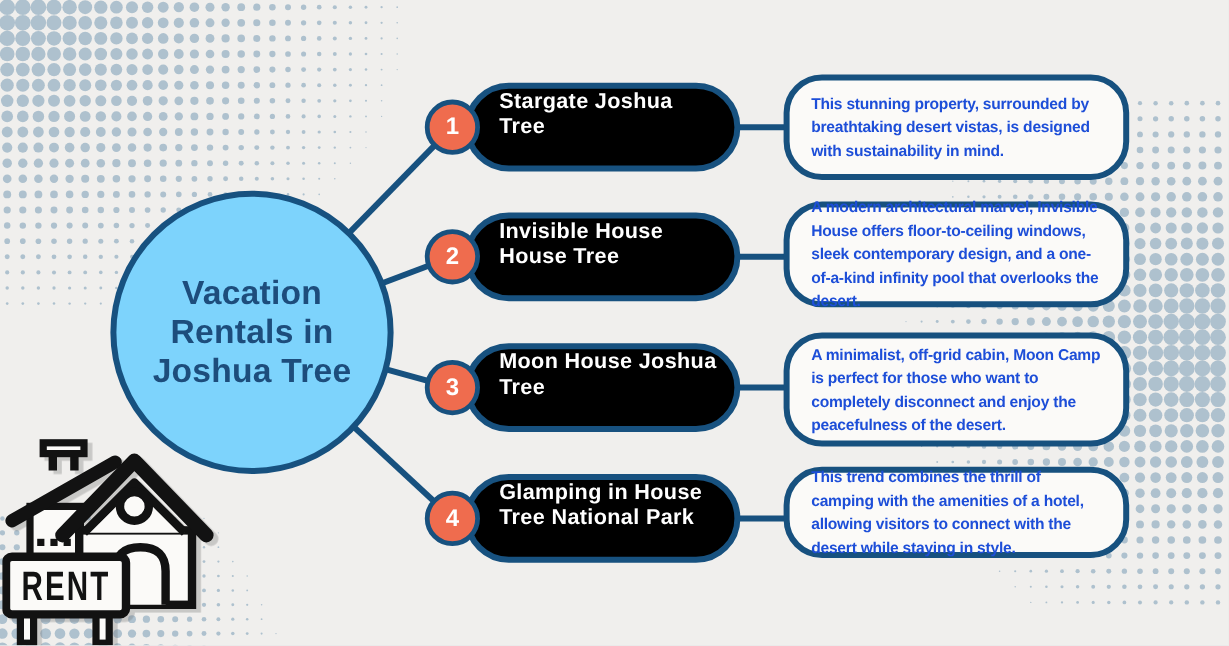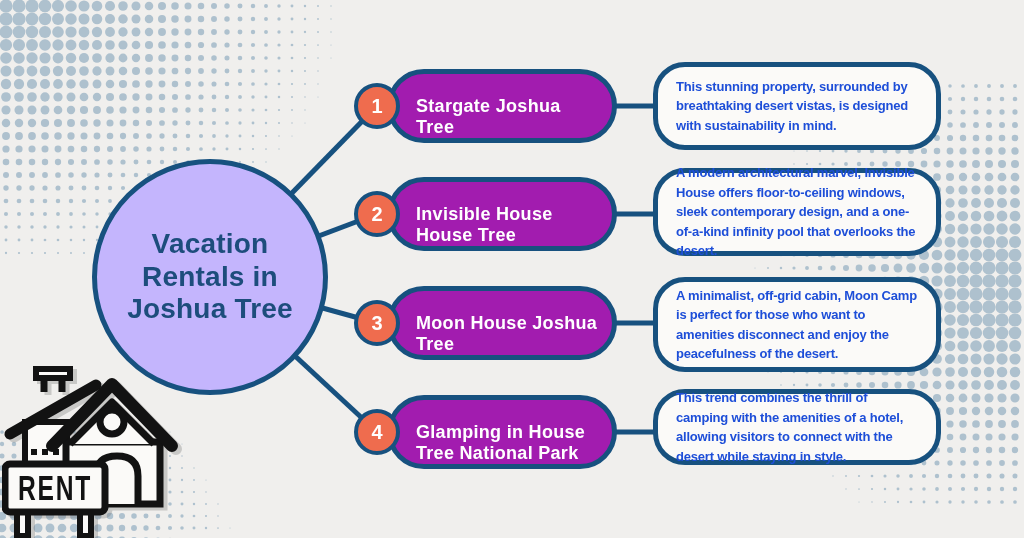--- a/index.html
+++ b/index.html
@@ -6,33 +6,33 @@
   .canvas{
     position:relative;width:1024px;height:538px;overflow:hidden;
     background:#f0efed;font-family:"Liberation Sans",sans-serif;
   }
   svg.layer{position:absolute;left:0;top:0;}
 
   
   .center-circle{
     position:absolute;left:92px;top:159px;width:236px;height:236px;
     box-sizing:border-box;border:5px solid #17517f;border-radius:50%;
-    background:#c4b5fd;display:flex;align-items:center;justify-content:center;
+    background:#7dd3fc;display:flex;align-items:center;justify-content:center;
     text-align:center;z-index:3;
   }
   .center-title{
     font-size:28px;line-height:1.17;font-weight:bold;color:#1d4d7c;
     letter-spacing:.2px;padding:0 20px;
   }
 
   
   .pill{
     position:absolute;left:387px;width:230px;height:74px;box-sizing:border-box;
-    background:#a21caf;border:5px solid #17517f;border-radius:37px;
-    display:flex;align-items:flex-end;padding:0 8px 0 24px;z-index:3;
+    background:#000000;border:5px solid #17517f;border-radius:37px;
+    display:flex;align-items:flex-start;padding:0 8px 0 24px;z-index:3;
   }
   .pill-title{color:#fff;font-weight:bold;font-size:18px;line-height:1.18;letter-spacing:.3px;}
   .num{
     position:absolute;left:354px;width:46px;height:46px;box-sizing:border-box;
     background:#ef6c4e;border:4px solid #17517f;border-radius:50%;
     display:flex;align-items:center;justify-content:center;
     color:#fff;font-weight:bold;font-size:20px;z-index:4;
   }
   .desc{
     position:absolute;left:653px;width:288px;box-sizing:border-box;
@@ -1309,21 +1309,21 @@
       <div class="desc-text">A modern architectural marvel, Invisible House offers floor-to-ceiling windows, sleek contemporary design, and a one-of-a-kind infinity pool that overlooks the desert.</div>
     </div>
   </div>
 
   <div class="i3">
     <div class="pill">
       <div class="pill-title">Moon House Joshua Tree</div>
     </div>
     <div class="num">3</div>
     <div class="desc">
-      <div class="desc-text">A minimalist, off-grid cabin, Moon Camp is perfect for those who want to amenities disconnect and enjoy the peacefulness of the desert.</div>
+      <div class="desc-text">A minimalist, off-grid cabin, Moon Camp is perfect for those who want to completely disconnect and enjoy the peacefulness of the desert.</div>
     </div>
   </div>
 
   <div class="i4">
     <div class="pill">
       <div class="pill-title">Glamping in House Tree National Park</div>
     </div>
     <div class="num">4</div>
     <div class="desc">
       <div class="desc-text">This trend combines the thrill of camping with the amenities of a hotel, allowing visitors to connect with the desert while staying in style.</div>

